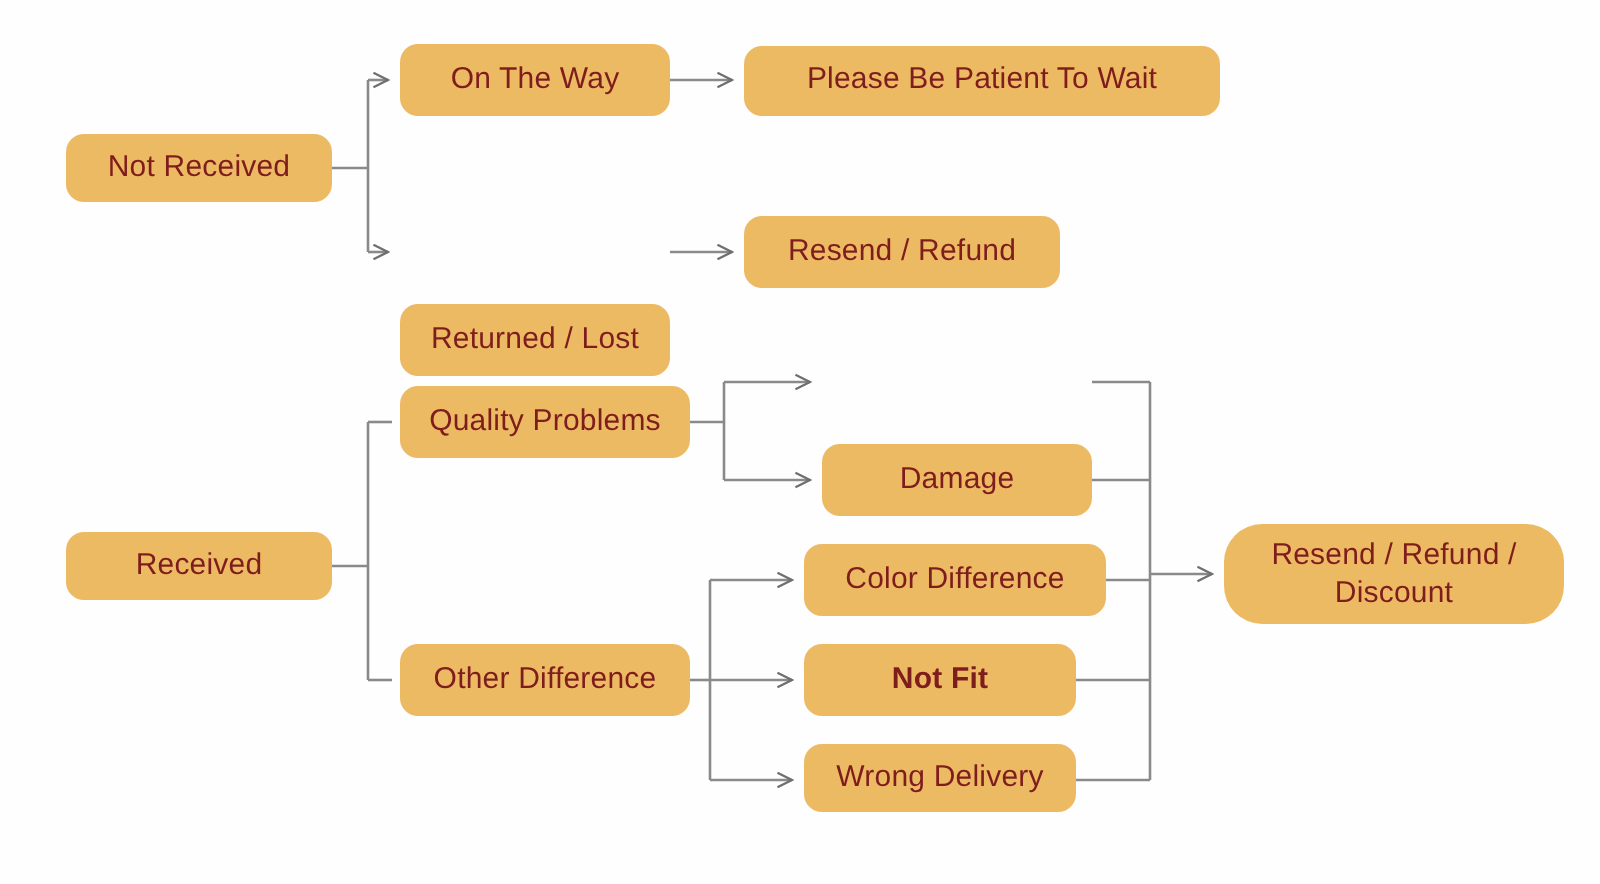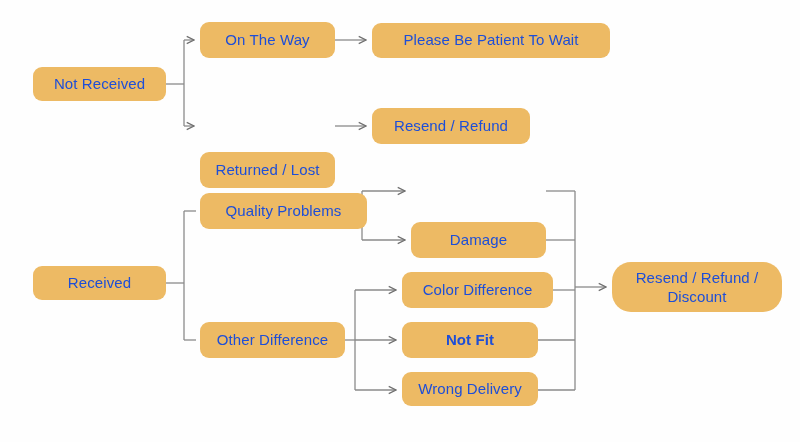--- a/index.html
+++ b/index.html
@@ -22,21 +22,21 @@
     left: 0;
     top: 0;
     width: 800px;
     height: 442px;
   }
   .node {
     position: absolute;
     box-sizing: border-box;
     background: #edba64;
     border-radius: 9px;
-    color: #1d4ed8;
+    color: #7f1d1d;
     display: flex;
     align-items: center;
     justify-content: center;
     text-align: center;
     font-family: "Liberation Sans", sans-serif;
     font-size: 15px;
     font-weight: 400;
     line-height: 1.25;
     letter-spacing: 0.1px;
     padding: 0 8px;
@@ -101,21 +101,21 @@
   <div class="node" style="left:200px; top:22px; width:135px; height:36px;">On The Way</div>
 
   <div class="node" style="left:372px; top:23px; width:238px; height:35px;">Please Be Patient To Wait</div>
 
   <div class="node" style="left:200px; top:108px; width:135px; height:36px;margin-top:44px;">Returned / Lost</div>
 
   <div class="node" style="left:372px; top:108px; width:158px; height:36px;">Resend / Refund</div>
 
   <div class="node" style="left:33px; top:266px; width:133px; height:34px;">Received</div>
 
-  <div class="node" style="left:200px; top:193px; width:167px; height:36px;text-align:center;">Quality Problems</div>
+  <div class="node" style="left:200px; top:193px; width:145px; height:36px;text-align:center;">Quality Problems</div>
 
   <div class="node" style="left:200px; top:322px; width:145px; height:36px;">Other Difference</div>
 
 
   <div class="node" style="left:411px; top:222px; width:135px; height:36px;">Damage</div>
 
   <div class="node" style="left:402px; top:272px; width:151px; height:36px;">Color Difference</div>
 
   <div class="node" style="left:402px; top:322px; width:136px; height:36px;font-weight:bold;">Not Fit</div>
 

